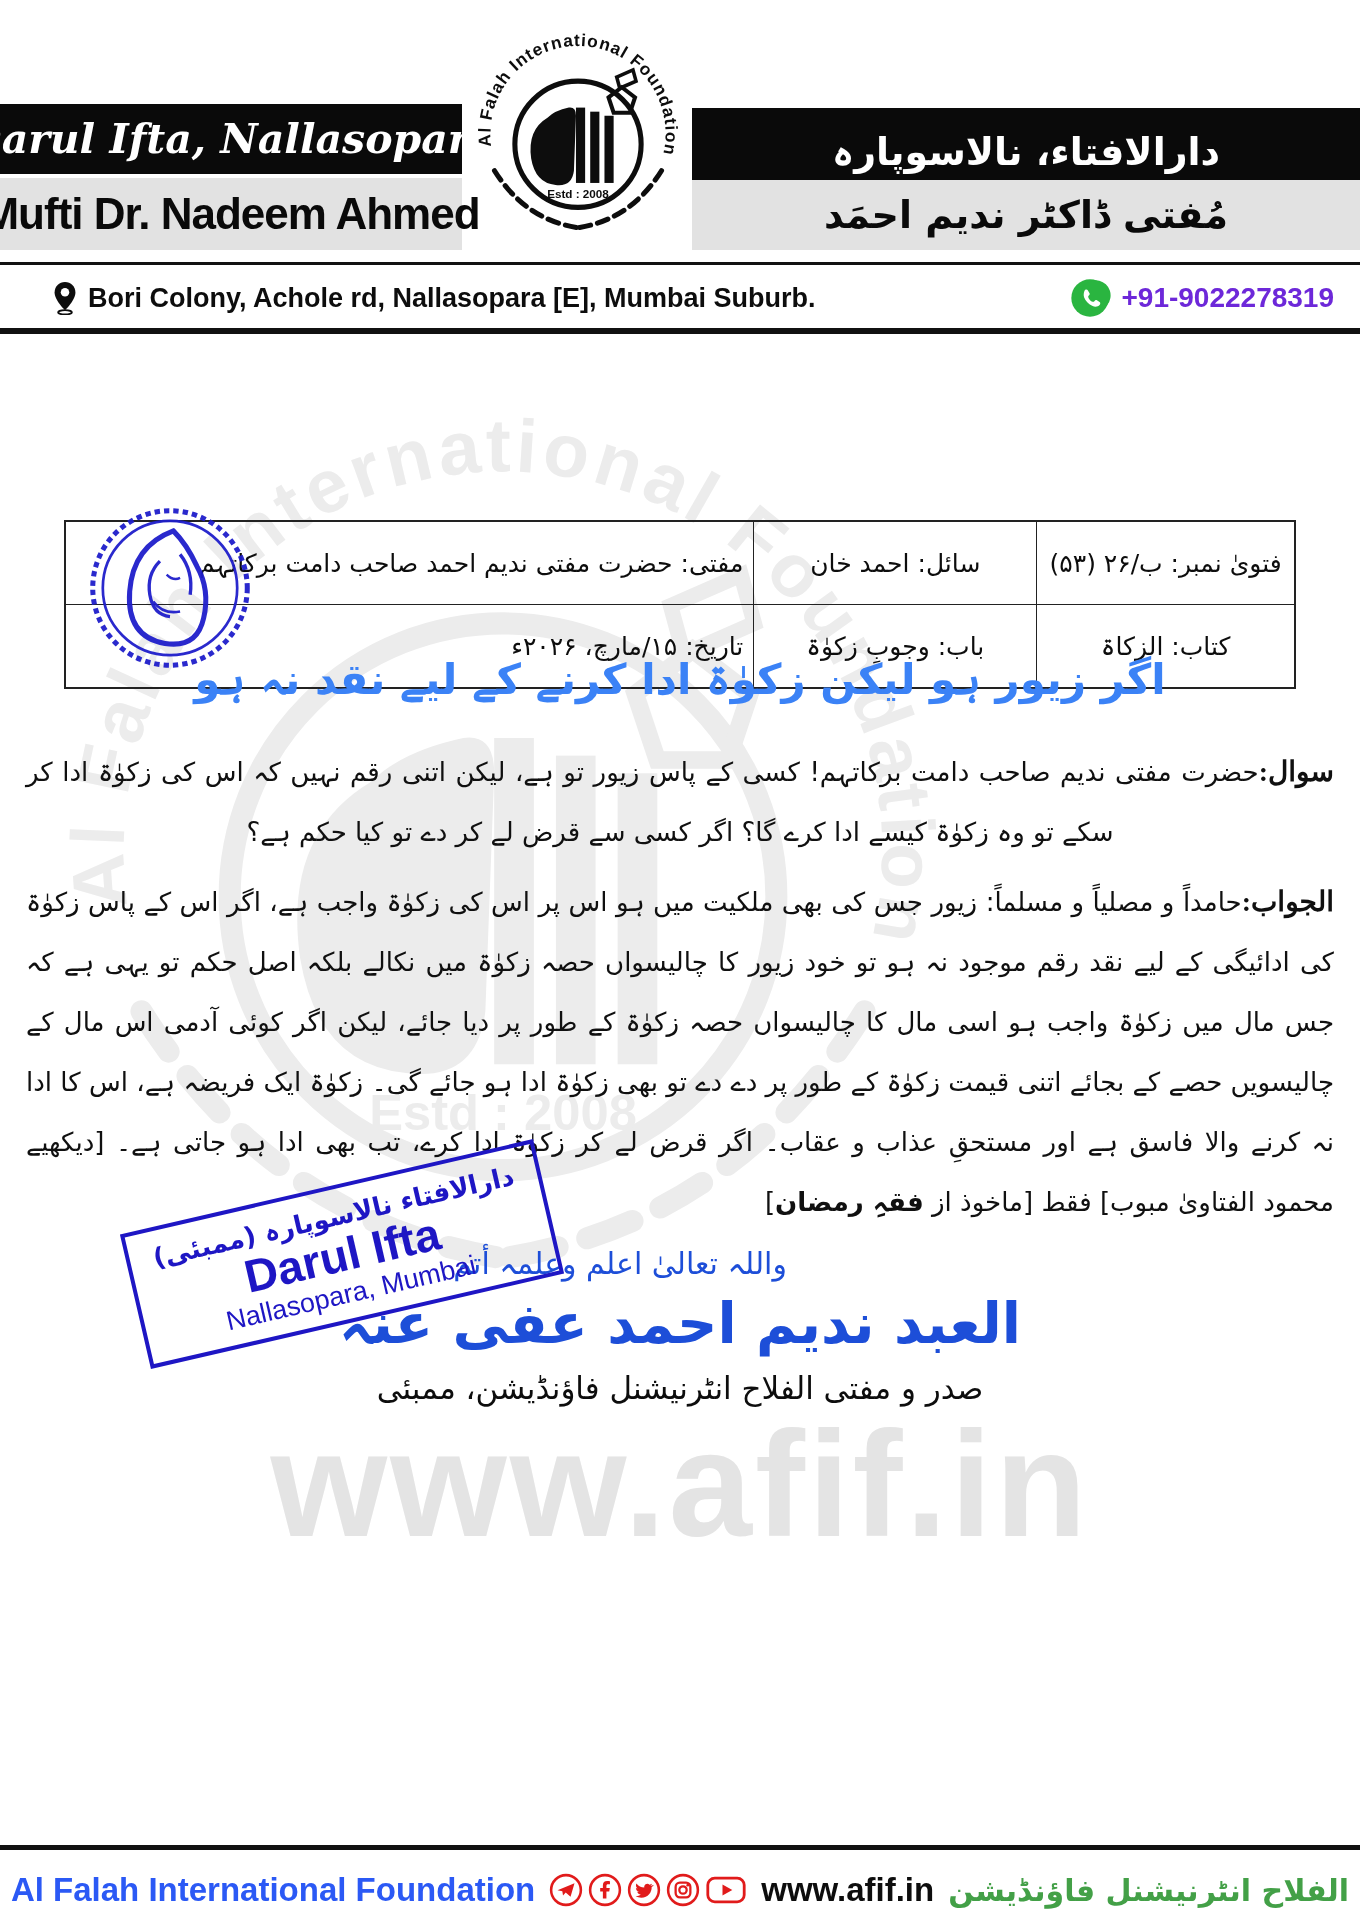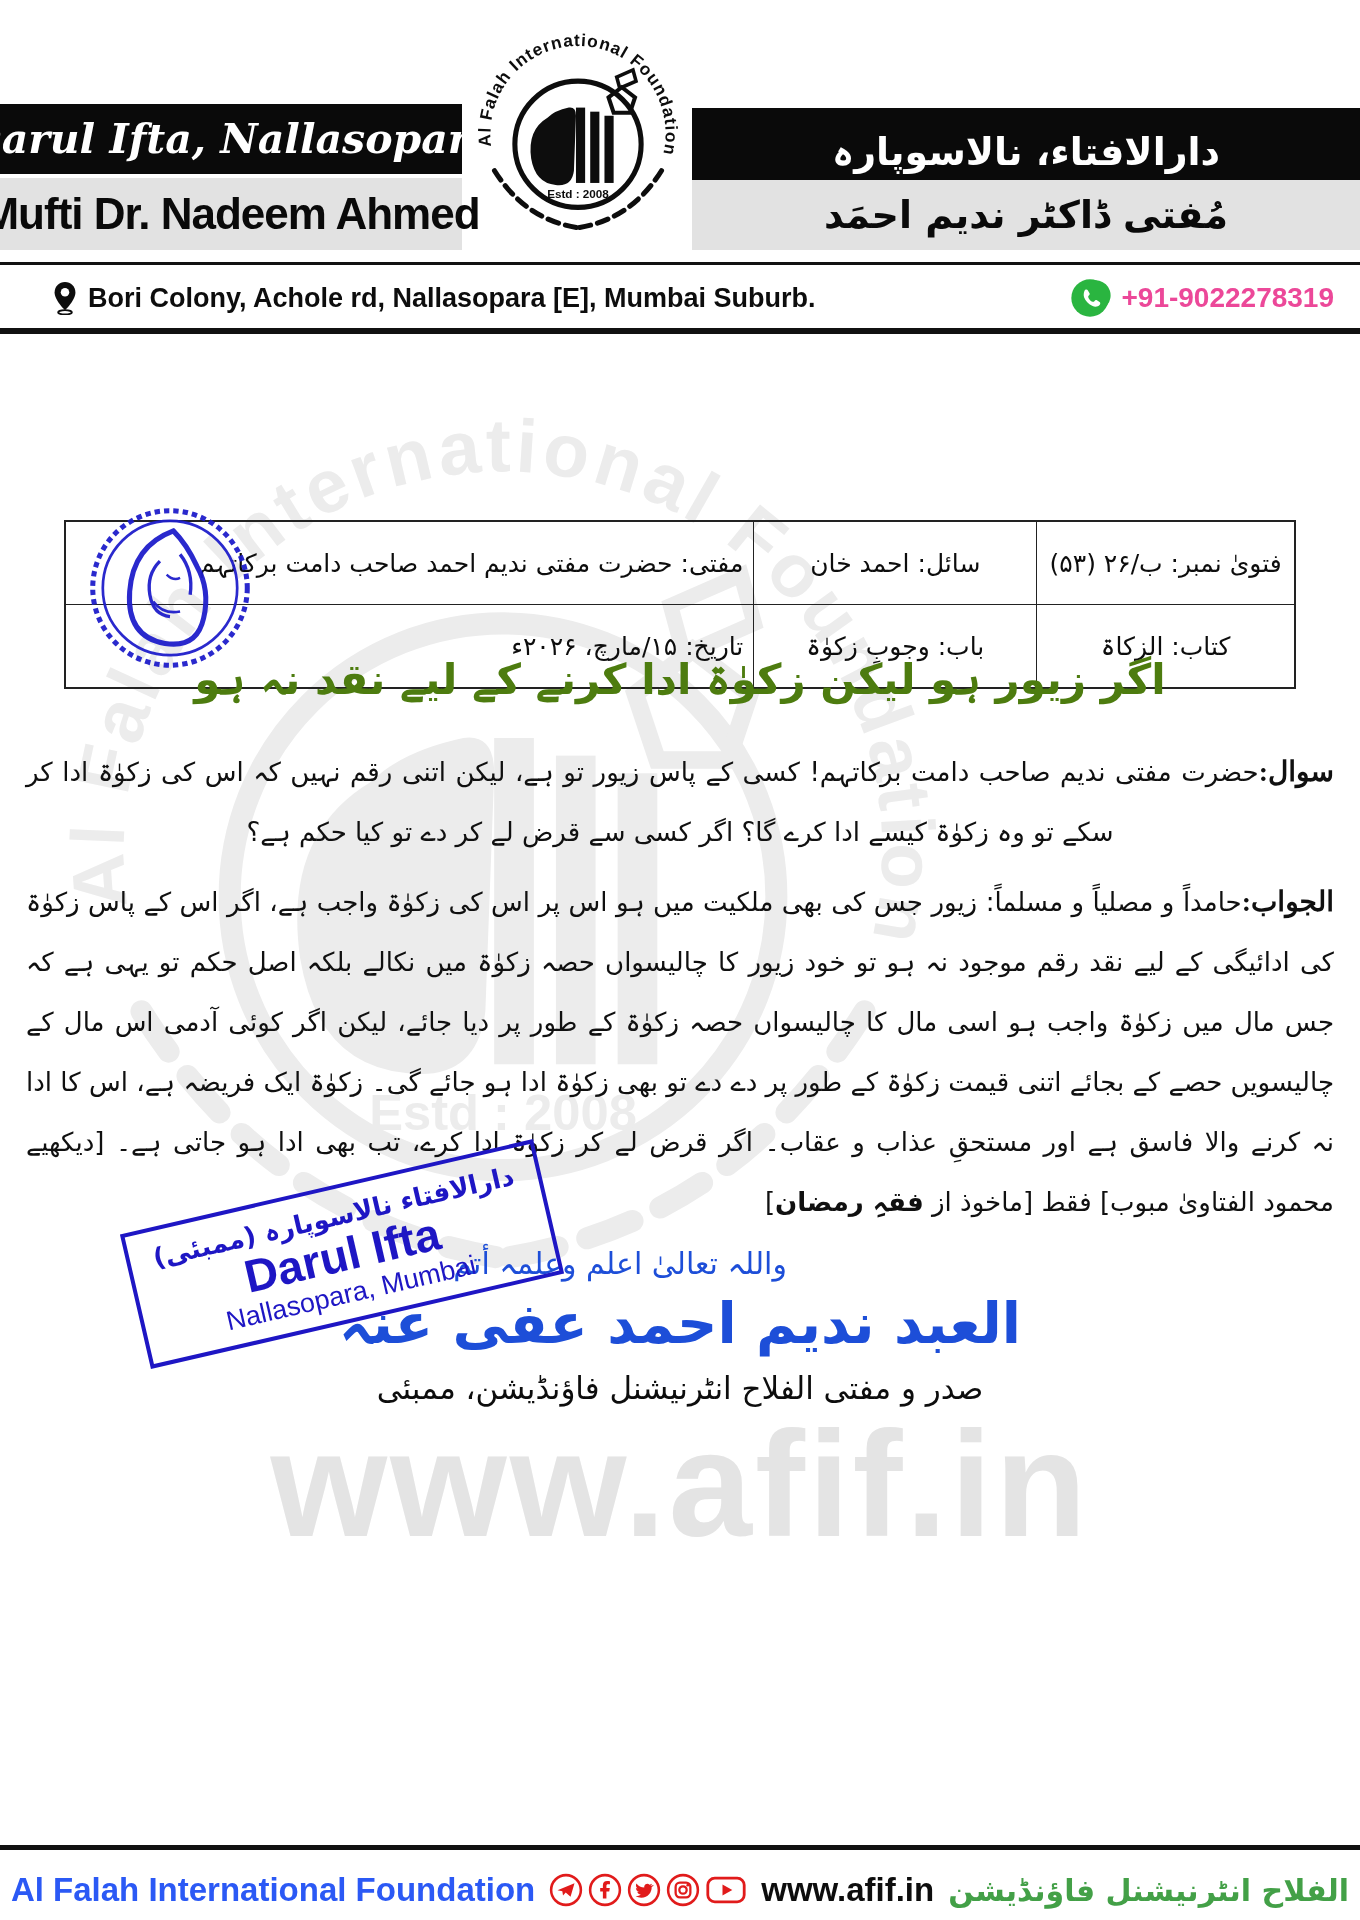--- a/index.html
+++ b/index.html
@@ -27,34 +27,34 @@
                   display:flex;align-items:center;justify-content:center;z-index:2;}
   .mufti-ur{font-size:38px;font-weight:bold;color:#0a0a0a;white-space:nowrap;}
   .logo-main{position:absolute;left:466px;top:18px;width:224px;height:224px;color:#0d0d0d;z-index:3;}
 
   
   .rule-thin{position:absolute;left:0;right:0;top:262px;height:3px;background:#111;z-index:2;}
   .addr-row{position:absolute;left:0;right:0;top:270px;height:56px;display:flex;align-items:center;z-index:2;}
   .addr-left{display:flex;align-items:center;gap:10px;margin-left:52px;}
   .addr-text{font-size:27px;font-weight:bold;color:#0d0d0d;}
   .addr-right{display:flex;align-items:center;gap:10px;margin-left:auto;margin-right:26px;}
-  .wa-num{font-size:28px;font-weight:bold;color:#ec4899;}
+  .wa-num{font-size:28px;font-weight:bold;color:#6d28d9;}
   .rule-thick{position:absolute;left:0;right:0;top:328px;height:6px;background:#111;z-index:2;}
 
   
   .meta-table{position:absolute;left:64px;top:520px;width:1232px;z-index:1;
               border:2px solid #222;border-collapse:collapse;direction:rtl;background:transparent;}
   .meta-table td{border:1px solid #222;height:58px;font-size:25px;color:#0d0d0d;
                  font-family:"DejaVu Sans",sans-serif;text-align:center;padding:12px 10px;white-space:nowrap;}
   .meta-table td.wide{text-align:right;}
   .seal{position:absolute;left:86px;top:502px;width:168px;height:172px;z-index:3;opacity:.95;}
 
   
   .fatwa-title{position:absolute;left:0;right:0;top:655px;text-align:center;z-index:1;
-               font-size:42px;font-weight:bold;color:#4d7c0f;}
+               font-size:42px;font-weight:bold;color:#3b82f6;}
   .content{position:absolute;left:26px;right:26px;top:742px;z-index:1;}
   .content p{margin:0;font-size:26px;line-height:60px;text-align:justify;color:#101010;}
   .content p.q{text-align-last:center;}
   .content p.a{margin-top:10px;}
   .lead{font-weight:bold;font-size:28px;font-family:Liberation Serif, serif;}
   .ref-bold{font-weight:bold;}
   .tasbih{margin-top:14px;text-align:center;font-size:30px;padding-right:120px;color:#1d4ed8;}
   .signature{margin-top:10px;text-align:center;font-size:56px;font-weight:bold;color:#1d4ed8;}
   .designation{margin-top:14px;text-align:center;font-size:31px;font-weight:normal;color:#0d0d0d;}
 

